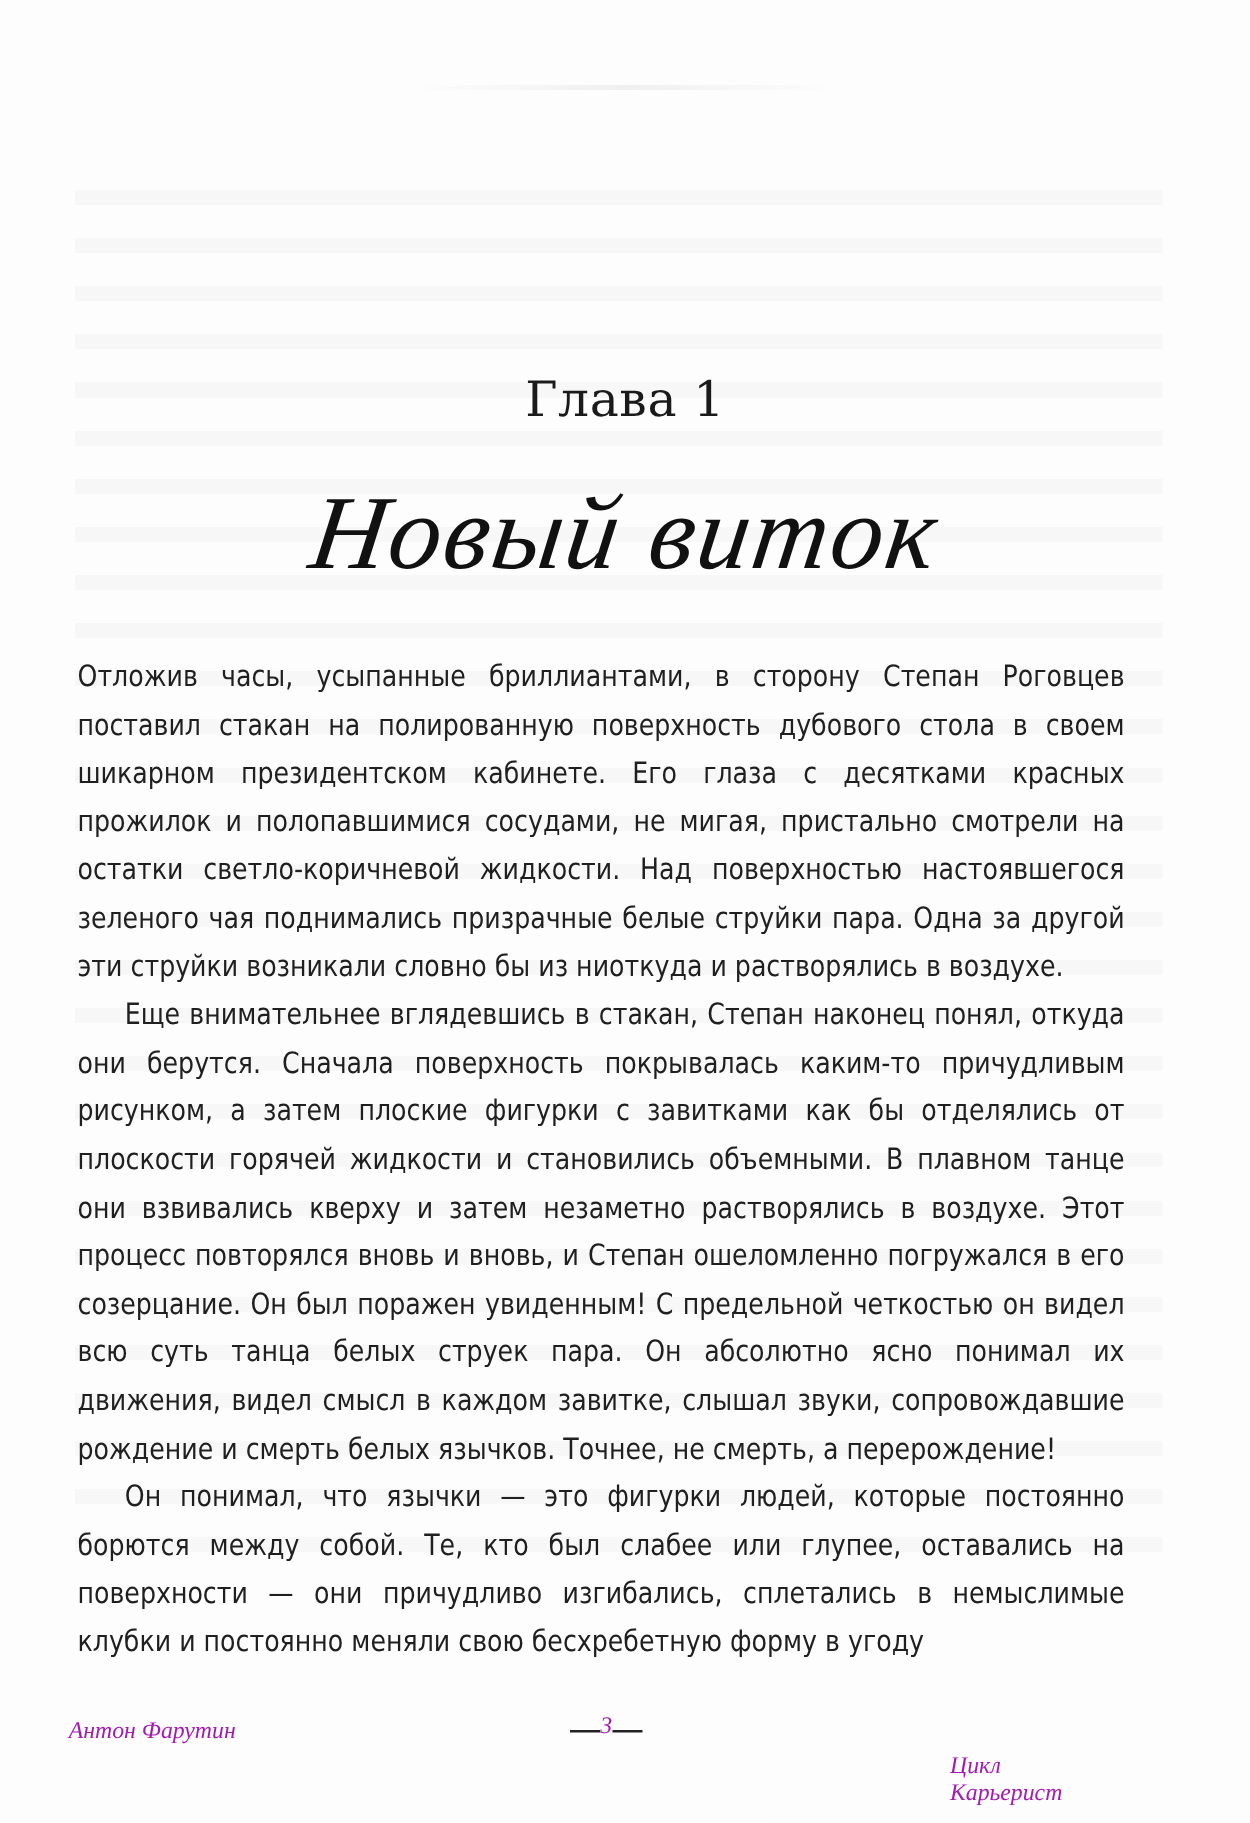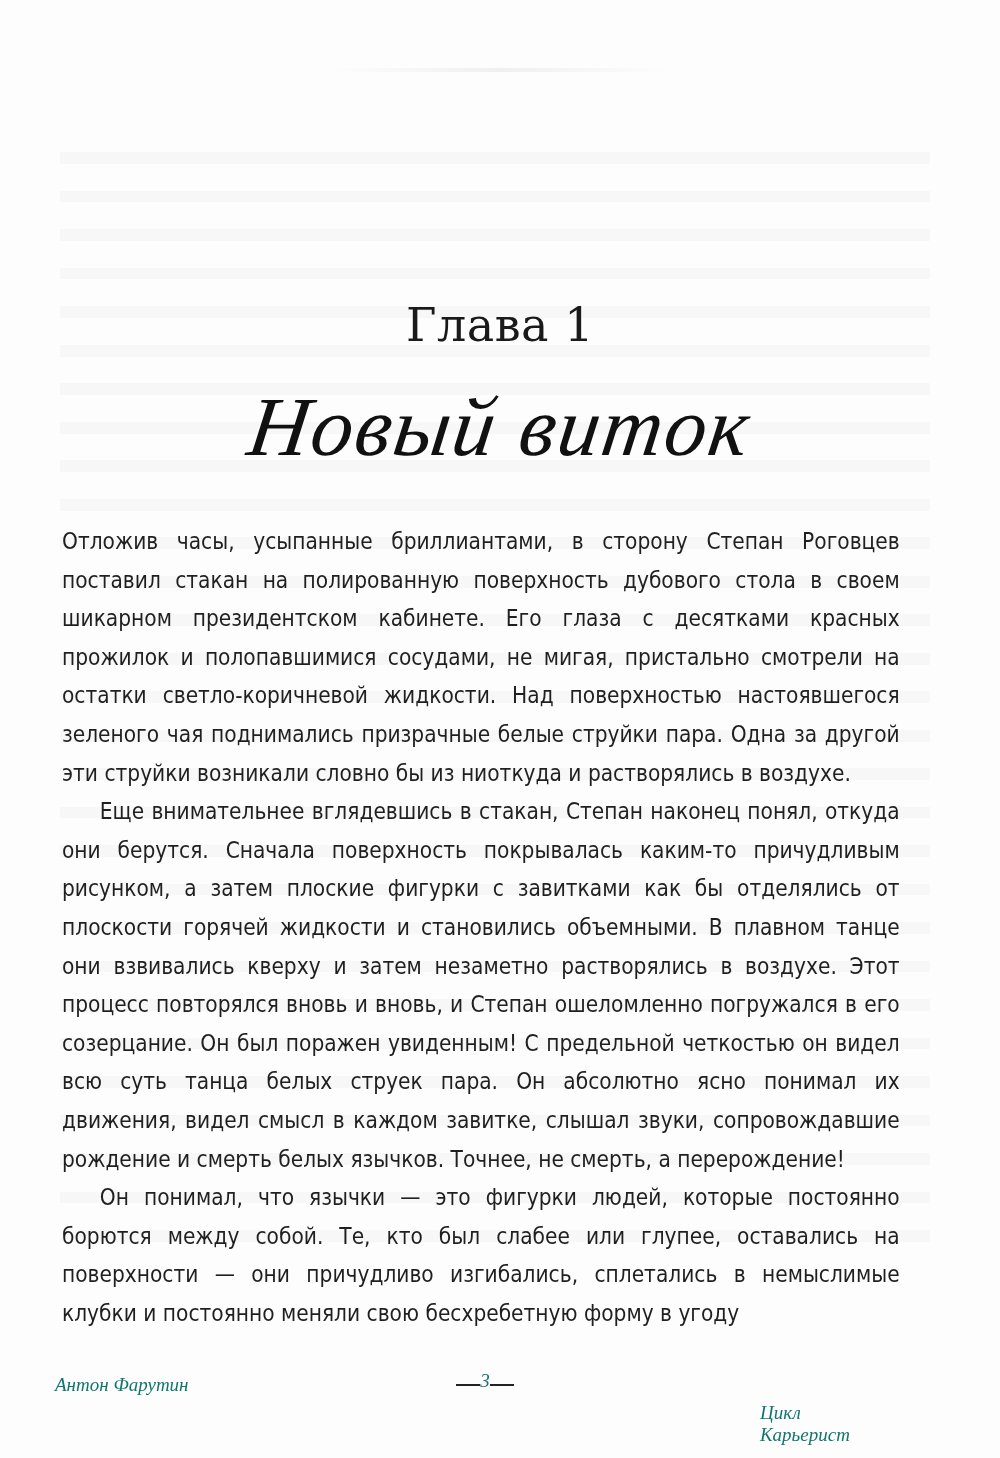--- a/index.html
+++ b/index.html
@@ -46,21 +46,21 @@
       height: 4px;
       background: linear-gradient(to right, rgba(200,200,200,0.0), rgba(200,200,200,0.25), rgba(200,200,200,0.0));
     }
     .chapter-label {
       position: absolute;
       left: 0;
       width: 1000px;
       top: 298px;
       text-align: center;
       font-family: "DejaVu Serif", serif;
-      font-size: 46px;
+      font-size: 39px;
       color: #1a1a1a;
       letter-spacing: 0.5px;
     }
     .chapter-title {
       position: absolute;
       left: 0;
       width: 1000px;
       top: 378px;
       text-align: center;
       font-family: "Liberation Serif", serif;
@@ -92,21 +92,21 @@
       text-indent: 44px;
     }
     .footer {
       position: absolute;
       top: 1370px;
       left: 0;
       width: 856px;
       height: 40px;
       font-family: "Liberation Serif", serif;
       font-style: italic;
-      color: #0f766e;
+      color: #a21caf;
       font-size: 19px;
     }
     .footer .author {
       position: absolute;
       left: 55px;
       top: 4px;
     }
     .footer .pagenum {
       position: absolute;
       left: 445px;

